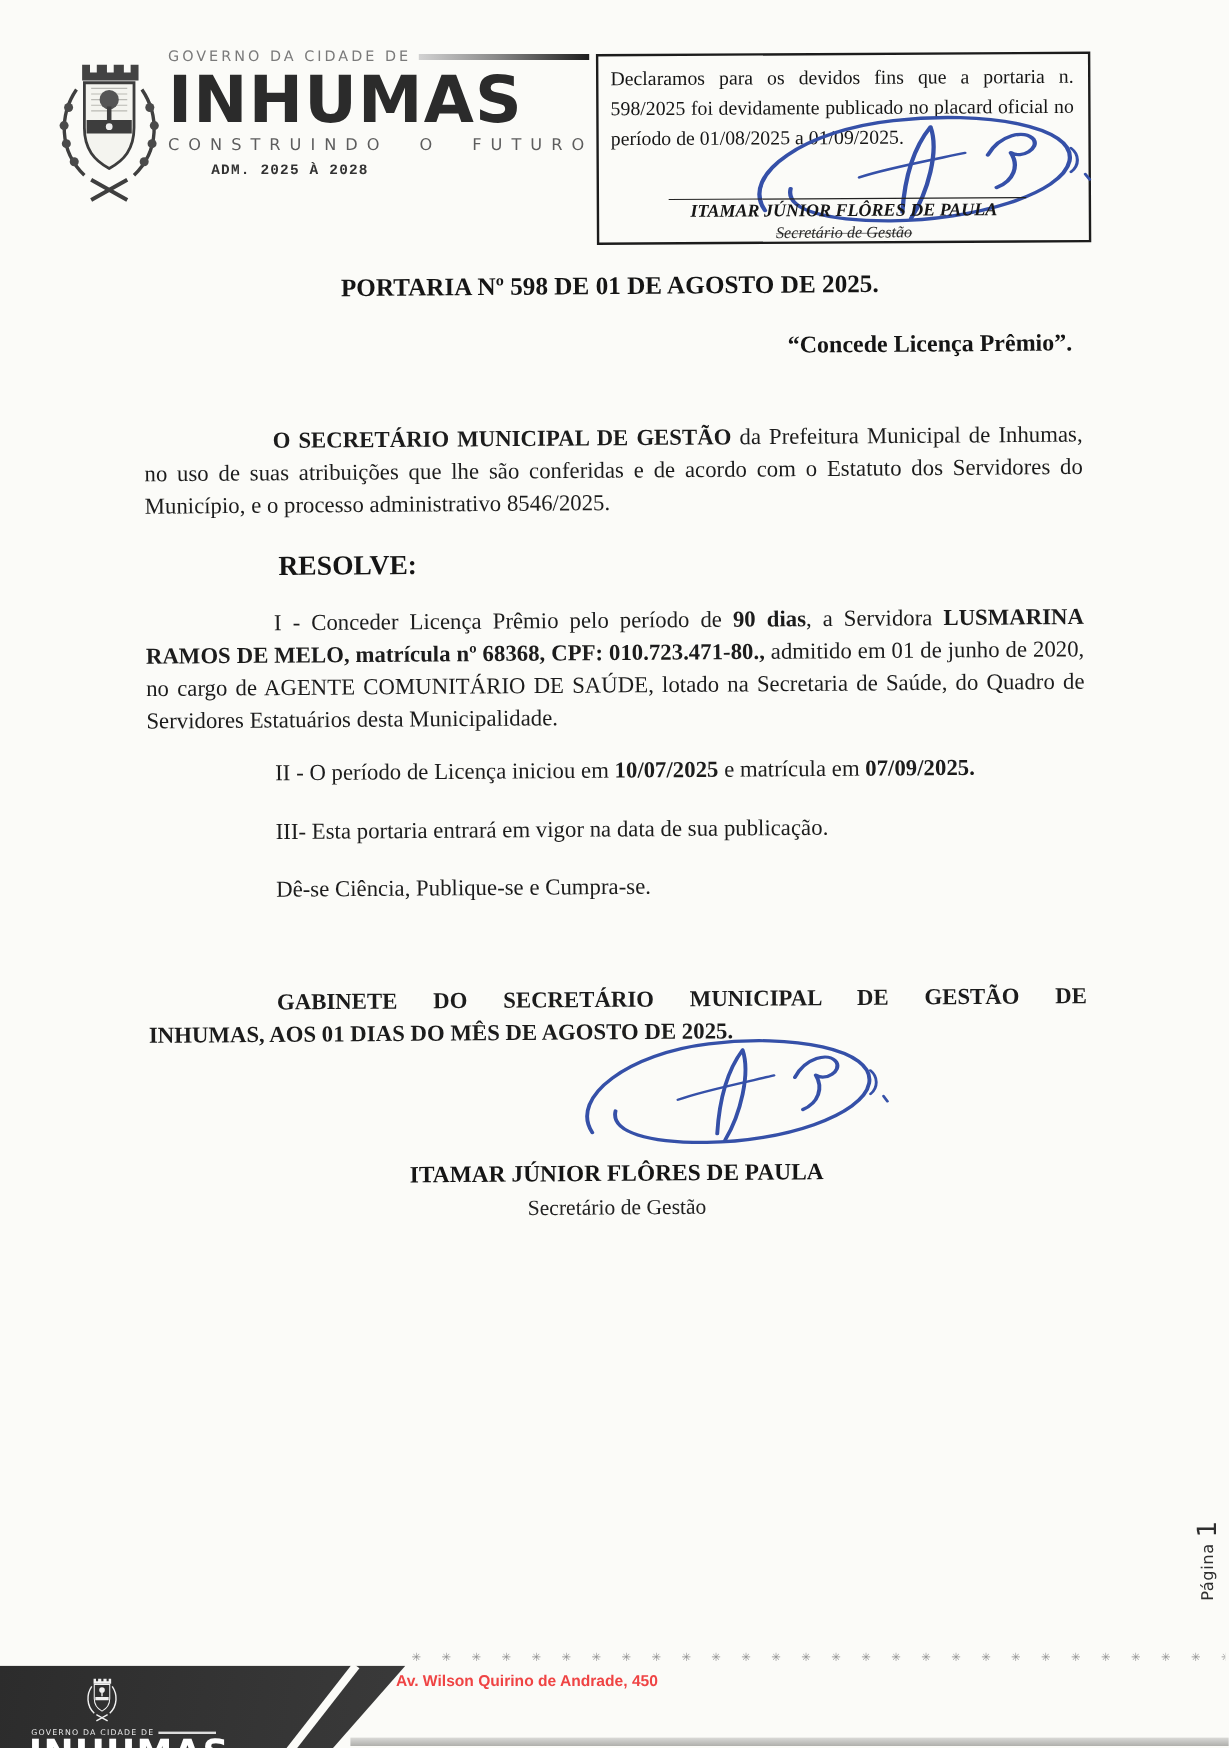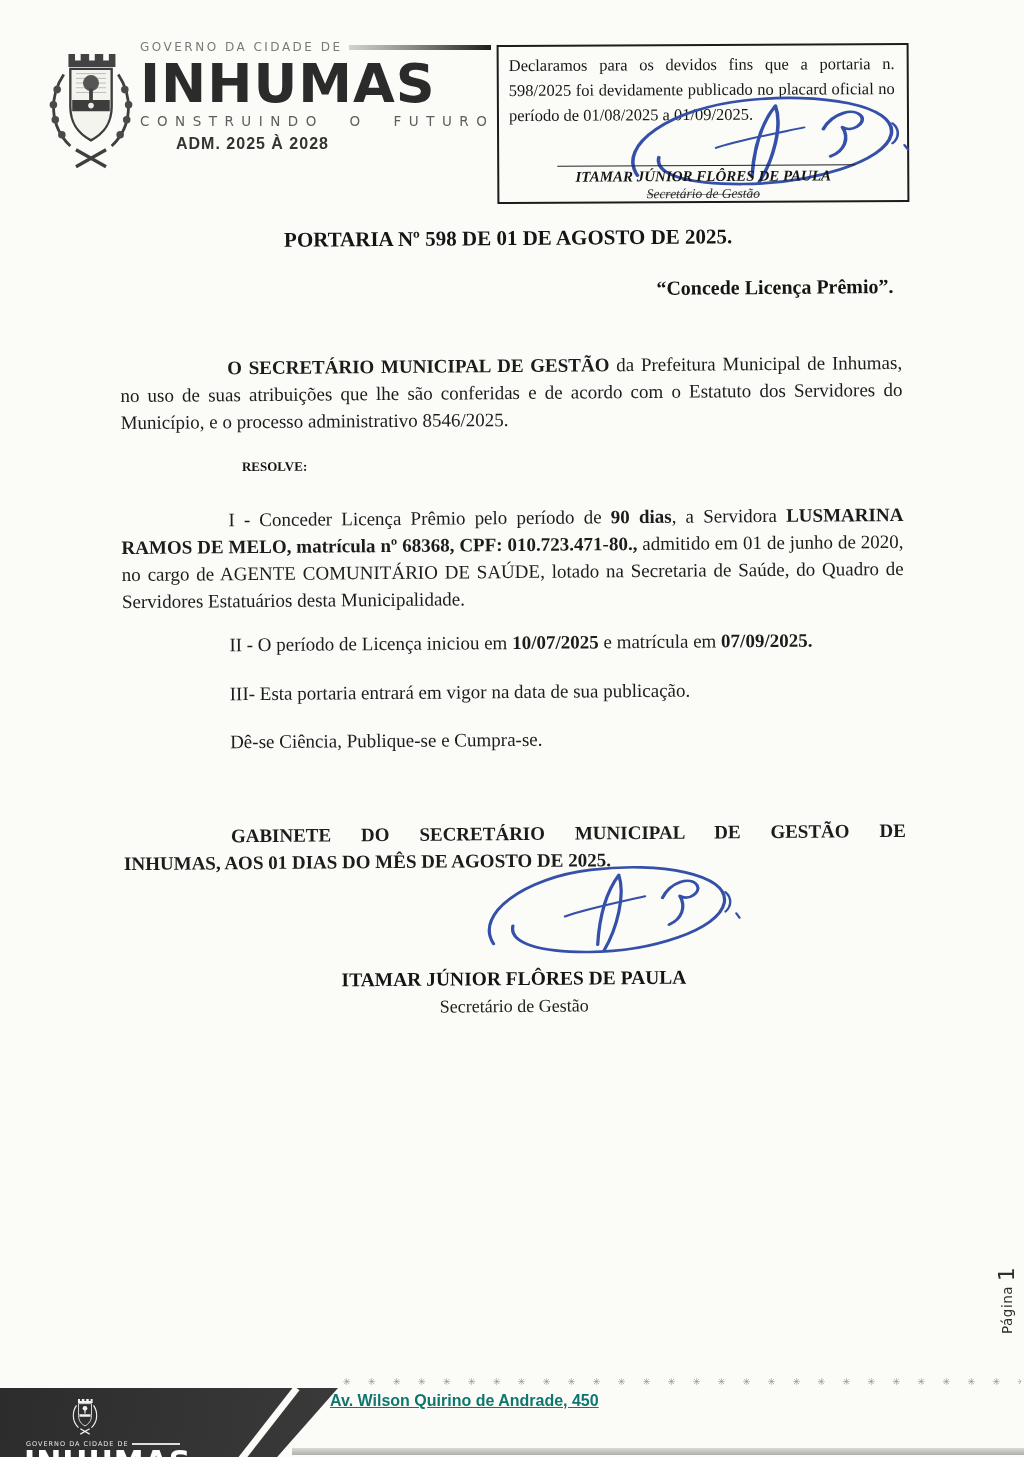--- a/index.html
+++ b/index.html
@@ -16,21 +16,21 @@
   .crest{left:44px;top:42px;width:94px;height:146px;}
   .hdr-text{left:140px;top:40px;width:330px;}
   .gov-label{font-family:"DejaVu Sans","Liberation Sans",sans-serif;font-size:12px;
     letter-spacing:2.5px;color:#7a7a7a;white-space:nowrap;}
   .gov-line{display:inline-block;width:142px;height:5px;vertical-align:middle;margin-left:6px;
     background:linear-gradient(90deg,#d2d2d2,#8a8a8a 45%,#1d1d1d);}
   .city-name{font-family:"DejaVu Sans","Liberation Sans",sans-serif;font-weight:800;
     font-size:54px;line-height:56px;letter-spacing:1px;color:#2b2b2b;margin-top:2px;}
   .slogan{font-family:"DejaVu Sans","Liberation Sans",sans-serif;font-size:13.5px;
     letter-spacing:7.5px;word-spacing:14px;color:#5d5d5d;margin-top:1px;white-space:nowrap;}
-  .adm{font-family:Liberation Sans, sans-serif;font-size:16px;font-weight:700;
+  .adm{font-family:Liberation Mono, monospace;font-size:12px;font-weight:700;
     letter-spacing:1px;color:#333;margin-top:6px;margin-left:36px;}
 
   
   .decl-box{left:497px;top:44px;width:408px;height:155px;border:2.5px solid #1c1c1c;
     transform:rotate(-0.3deg);background:transparent;}
   .decl-text{position:absolute;left:10px;top:6px;width:386px;font-size:16.5px;line-height:25px;
     text-align:justify;color:#161616;}
   .decl-sig{position:absolute;left:112px;top:42px;width:310px;height:118px;}
   .decl-rule{position:absolute;left:58px;top:119px;width:298px;height:0;border-top:1.6px solid #222;}
   .decl-name{position:absolute;left:0;top:122px;width:100%;text-align:center;
@@ -40,21 +40,21 @@
     text-decoration-color:rgba(40,40,40,.55);text-decoration-thickness:1px;}
 
   
   .doc{left:0;top:0;width:1024px;height:1457px;transform:rotate(-0.45deg);}
   .title{left:0;top:226px;width:1024px;text-align:center;font-weight:700;font-size:21px;color:#151515;}
   .subtitle{left:0;top:278px;width:1024px;text-align:right;padding-right:127px;box-sizing:border-box;
     font-weight:700;font-size:20px;color:#151515;}
   .para{left:123px;width:782px;font-size:19px;line-height:27px;text-align:justify;color:#1c1c1c;}
   .indent{text-indent:107px;}
   .preamble{top:352px;}
-  .resolve{left:244px;top:457px;font-weight:700;font-size:13px;color:#151515;}
+  .resolve{left:234px;top:457px;font-weight:700;font-size:23px;color:#151515;}
   .item-i{top:504px;}
   .item-ii{top:629px;}
   .item-iii{top:678px;}
   .closing{top:726px;}
   .gab1{top:820px;font-weight:700;text-align-last:justify;}
   .gab2{top:847px;font-weight:700;}
   .main-sig{left:468px;top:858px;width:282px;height:116px;}
   .signer-name{left:0;top:968px;width:1024px;text-align:center;font-weight:700;font-size:19.5px;color:#151515;}
   .signer-title{left:0;top:996px;width:1024px;text-align:center;font-size:18px;color:#222;}
 
@@ -64,22 +64,22 @@
   
   .page-label{right:6px;top:1242px;height:92px;writing-mode:vertical-rl;transform:rotate(180deg);
     font-family:"DejaVu Sans","Liberation Sans",sans-serif;font-size:13.5px;color:#2e2e2e;
     letter-spacing:.5px;}
   .page-label .num{font-size:22px;line-height:1;}
 
   
   .dots-row{left:343px;top:1376px;width:678px;height:14px;font-size:9.5px;letter-spacing:7px;
     color:#8e8e8e;font-family:"DejaVu Sans",sans-serif;white-space:nowrap;overflow:hidden;}
   .footer-address{left:330px;top:1390px;width:600px;
-    font-family:"Liberation Sans","DejaVu Sans",sans-serif;font-weight:700;font-size:16px;
-    line-height:22.5px;color:#0f766e;text-decoration:underline;}
+    font-family:"Liberation Sans","DejaVu Sans",sans-serif;font-weight:700;font-size:13px;
+    line-height:22.5px;color:#ef4444;}
   .footer-block{left:0;top:1388px;width:338px;height:69px;background:linear-gradient(100deg,#2c2c2c,#3a3a3a);
     clip-path:polygon(0 0,100% 0,82% 100%,0 100%);}
   .footer-stripe{left:294px;top:1386px;width:7px;height:100px;background:#fbfbf8;
     transform:rotate(38deg);transform-origin:top left;}
   .f-crest{position:absolute;left:63px;top:8px;width:44px;height:44px;}
   .f-gov{position:absolute;left:26px;top:52px;font-family:"DejaVu Sans",sans-serif;font-size:6.5px;
     letter-spacing:1px;color:#e8e8e8;white-space:nowrap;}
   .f-gov-line{display:inline-block;width:48px;height:2px;background:#ddd;vertical-align:middle;margin-left:3px;}
   .f-city{position:absolute;left:24px;top:56px;font-family:"DejaVu Sans",sans-serif;font-weight:800;
     font-size:30px;letter-spacing:1px;color:#fff;}

